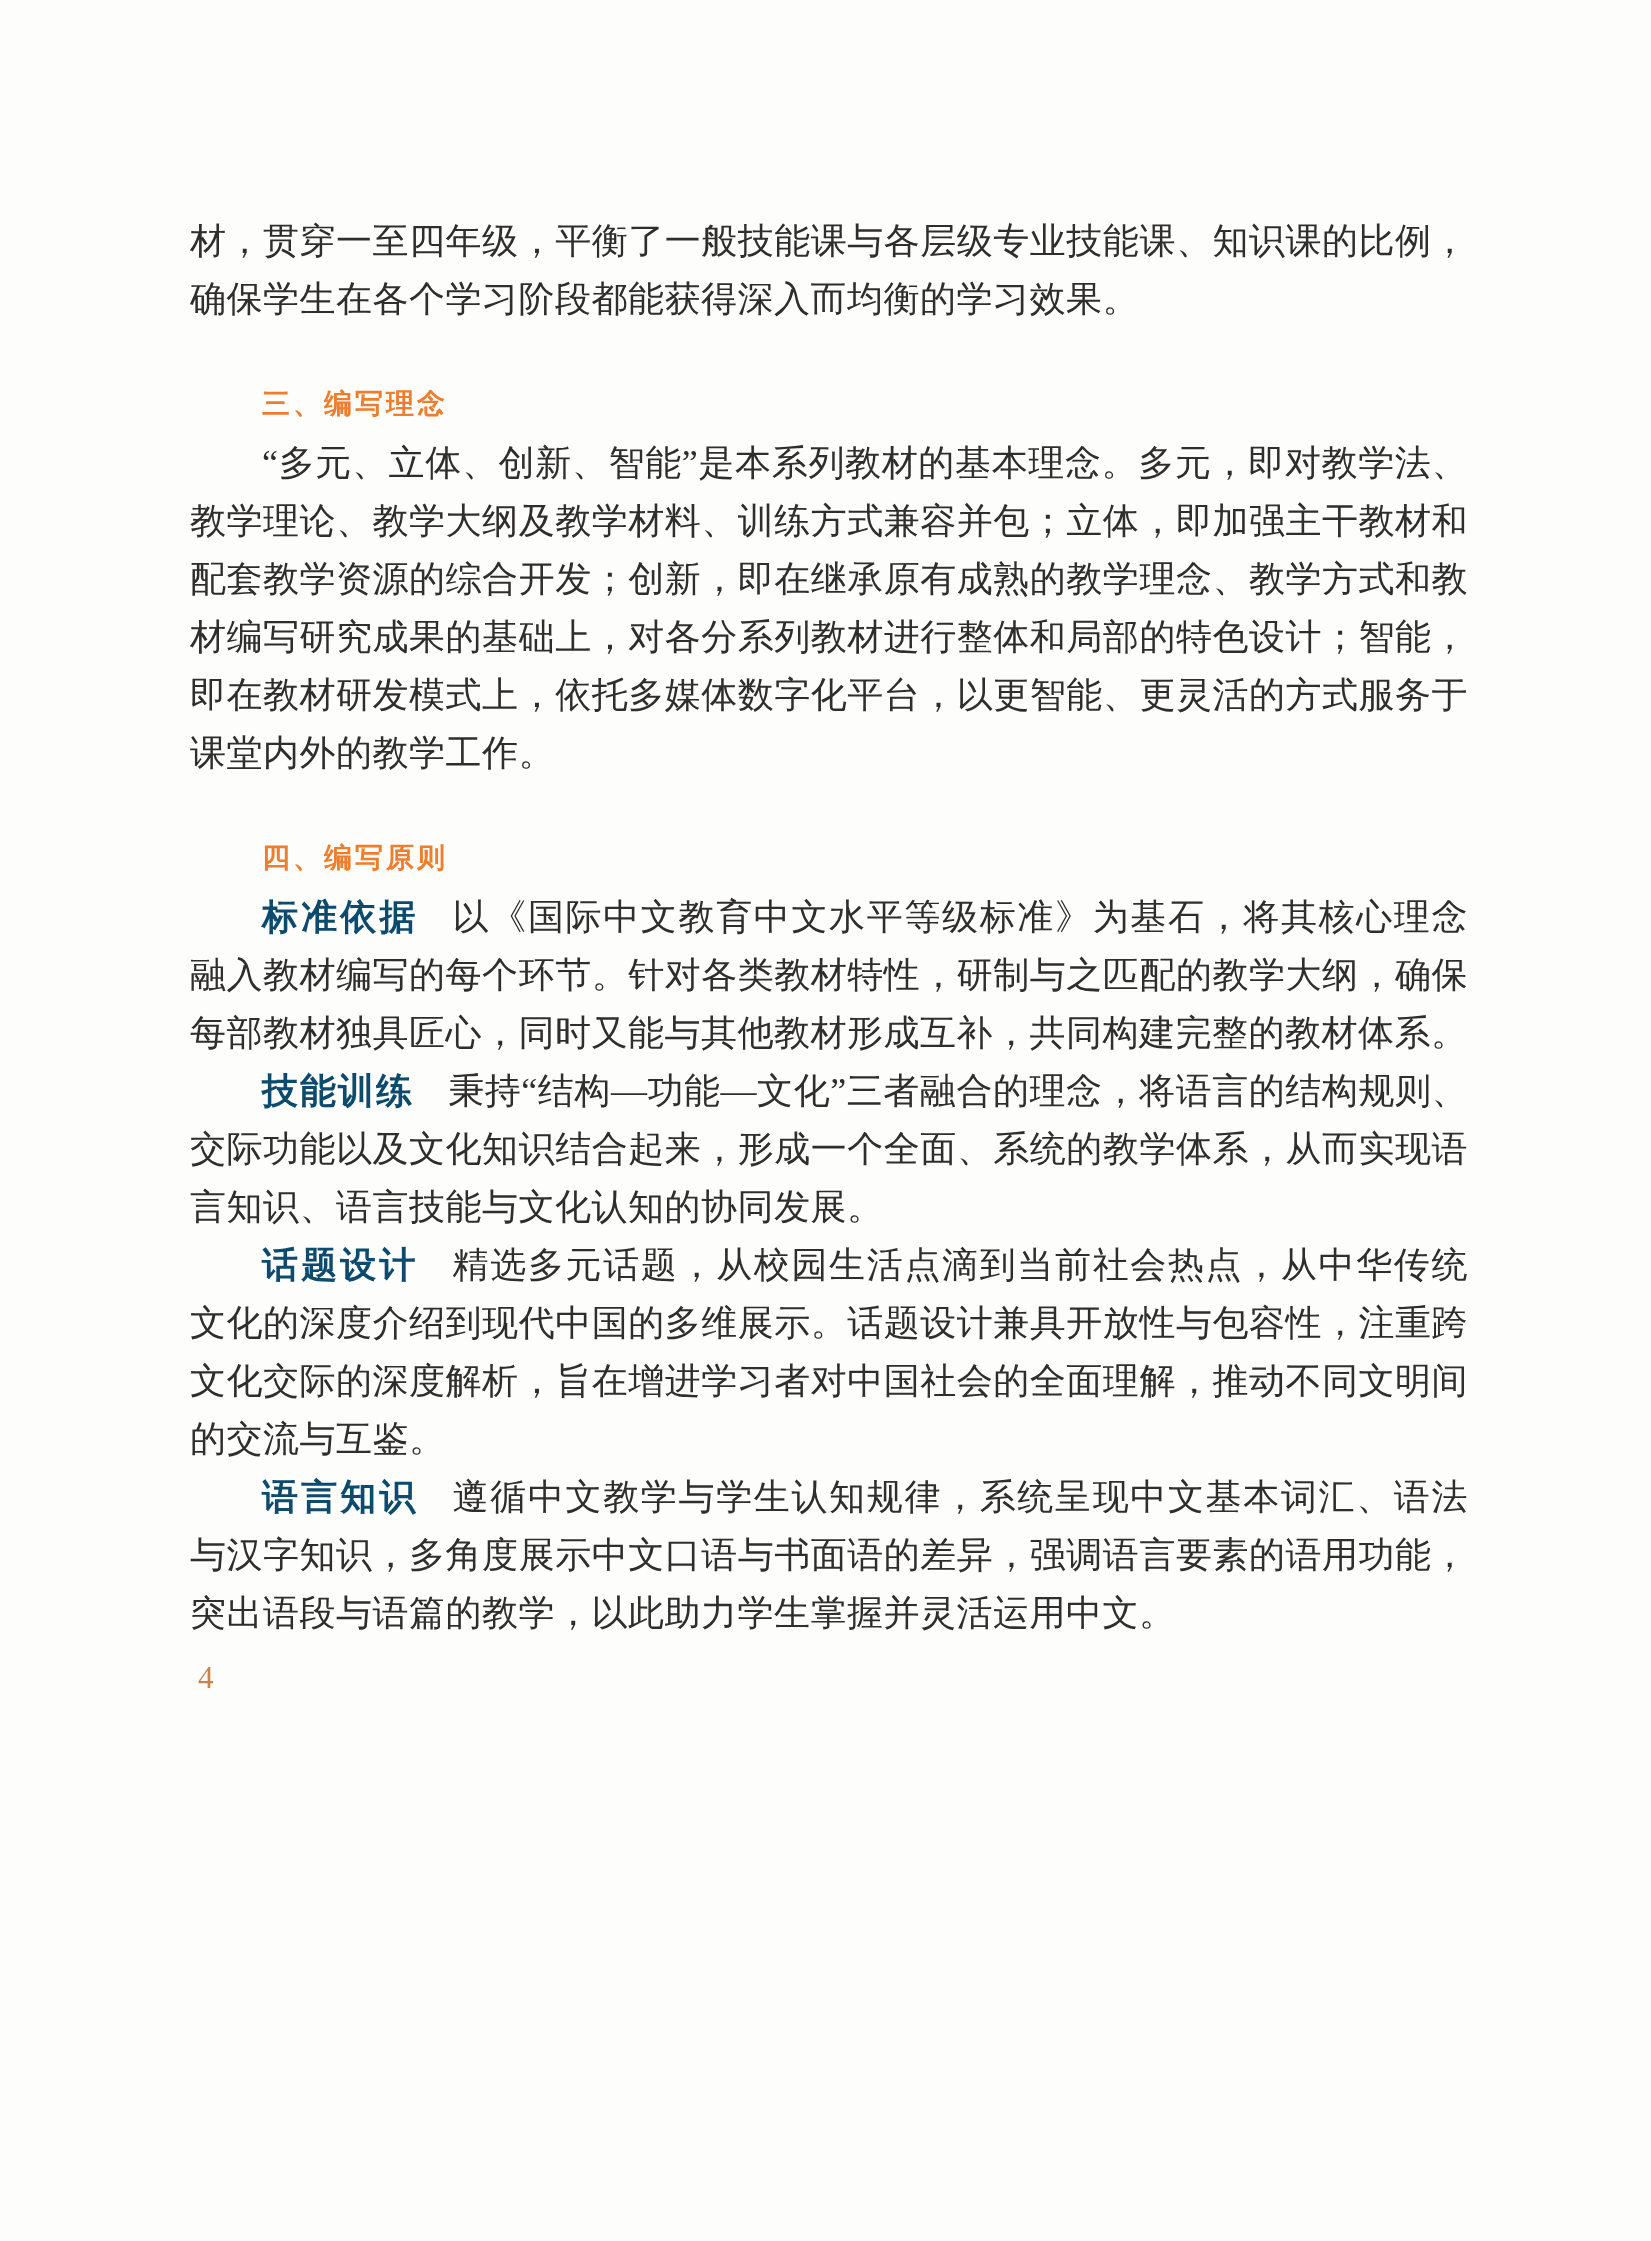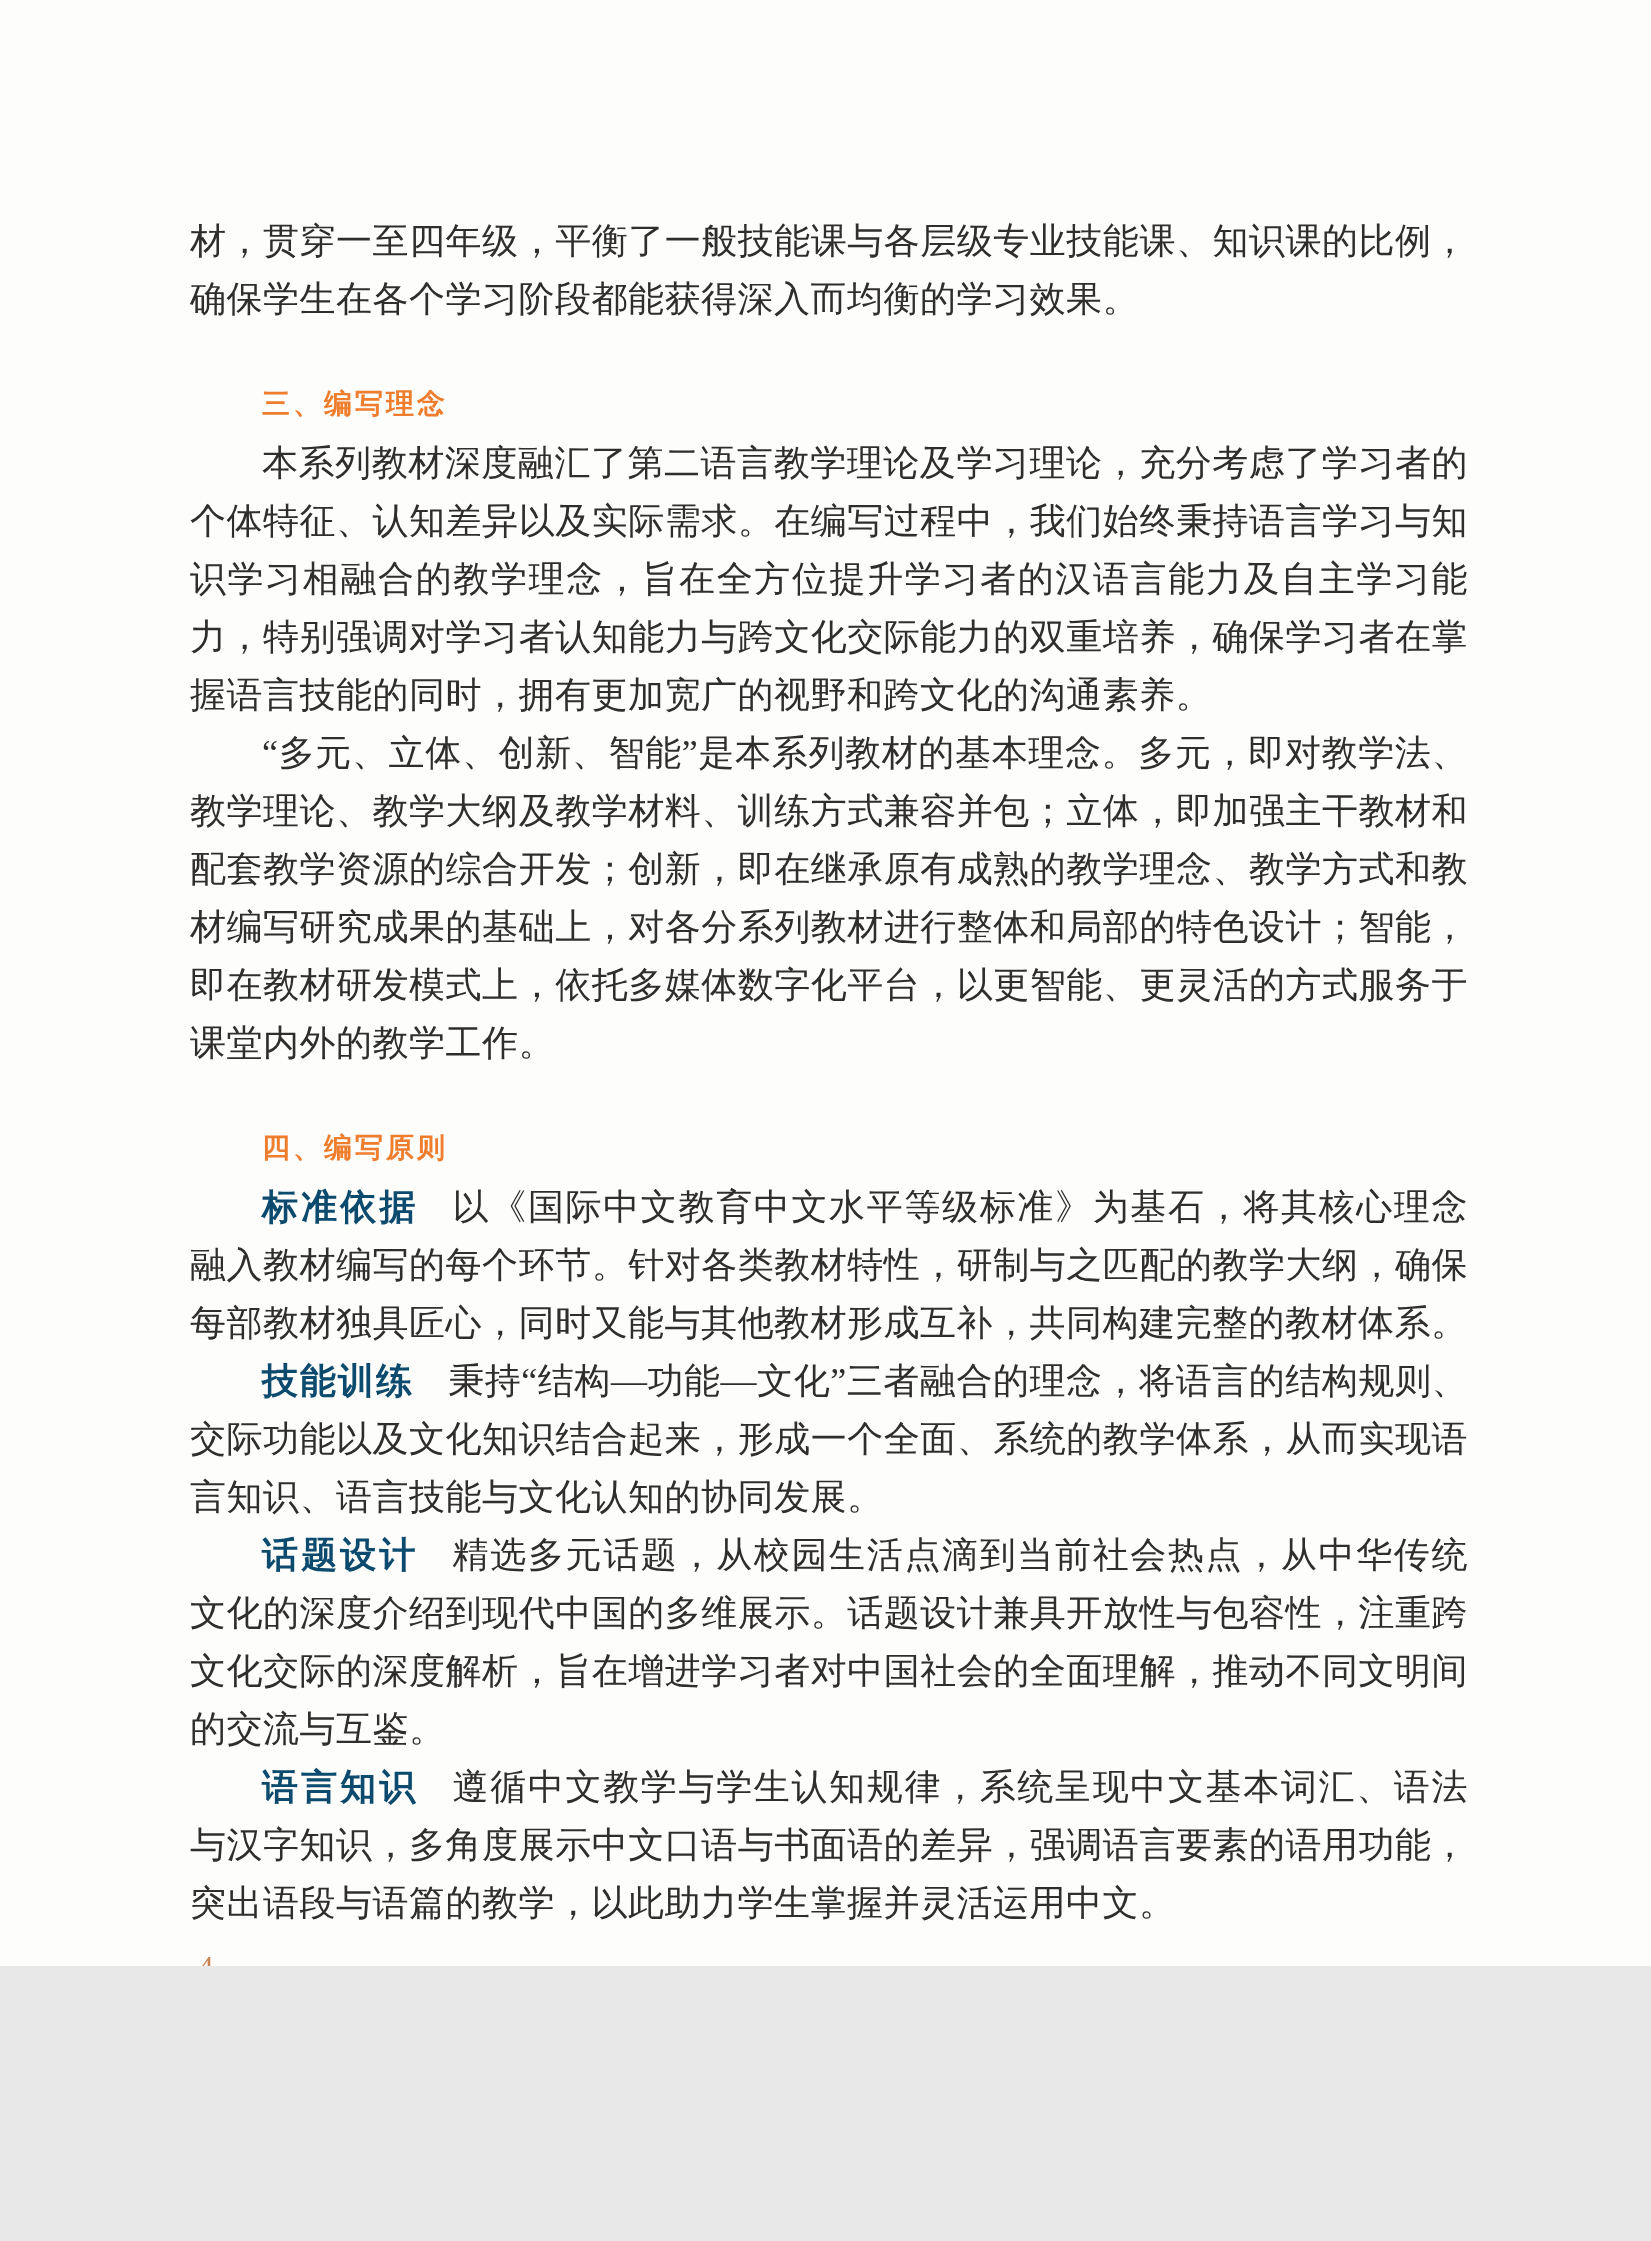--- a/index.html
+++ b/index.html
@@ -3,21 +3,21 @@
 <meta charset="utf-8">
 <style>
   html, body {
     margin: 0;
     padding: 0;
     background: #e8e8e8;
   }
   .page {
     position: relative;
     width: 1651px;
-    height: 1966px;
+    height: 2241px;
     margin: 0 auto;
     background: #fdfdfc;
     overflow: hidden;
     font-family: "Liberation Serif", "DejaVu Serif", serif;
   }
   .content {
     position: absolute;
     left: 190px;
     top: 212px;
     width: 1278px;
@@ -61,21 +61,20 @@
 </head>
 <body>
 
 <div class="page">
   <div class="content">
 
     <p class="para">材，贯穿一至四年级，平衡了一般技能课与各层级专业技能课、知识课的比例，确保学生在各个学习阶段都能获得深入而均衡的学习效果。</p>
 
     <h2 class="sec-heading">三、编写理念</h2>
 
-    <p class="para indent">本系列教材深度融汇了第二语言教学理论及学习理论，充分考虑了学习者的个体特征、认知差异以及实际需求。在编写过程中，我们始终秉持语言学习与知识学习相融合的教学理念，旨在全方位提升学习者的汉语言能力及自主学习能力，特别强调对学习者认知能力与跨文化交际能力的双重培养，确保学习者在掌握语言技能的同时，拥有更加宽广的视野和跨文化的沟通素养。</p>
 
     <p class="para indent">“多元、立体、创新、智能”是本系列教材的基本理念。多元，即对教学法、教学理论、教学大纲及教学材料、训练方式兼容并包；立体，即加强主干教材和配套教学资源的综合开发；创新，即在继承原有成熟的教学理念、教学方式和教材编写研究成果的基础上，对各分系列教材进行整体和局部的特色设计；智能，即在教材研发模式上，依托多媒体数字化平台，以更智能、更灵活的方式服务于课堂内外的教学工作。</p>
 
     <h2 class="sec-heading">四、编写原则</h2>
 
 
     <p class="para indent"><span class="run-label">标准依据</span><span>以《国际中文教育中文水平等级标准》为基石，将其核心理念融入教材编写的每个环节。针对各类教材特性，研制与之匹配的教学大纲，确保每部教材独具匠心，同时又能与其他教材形成互补，共同构建完整的教材体系。</span></p>
 
     <p class="para indent"><span class="run-label">技能训练</span><span>秉持“结构—功能—文化”三者融合的理念，将语言的结构规则、交际功能以及文化知识结合起来，形成一个全面、系统的教学体系，从而实现语言知识、语言技能与文化认知的协同发展。</span></p>
 

